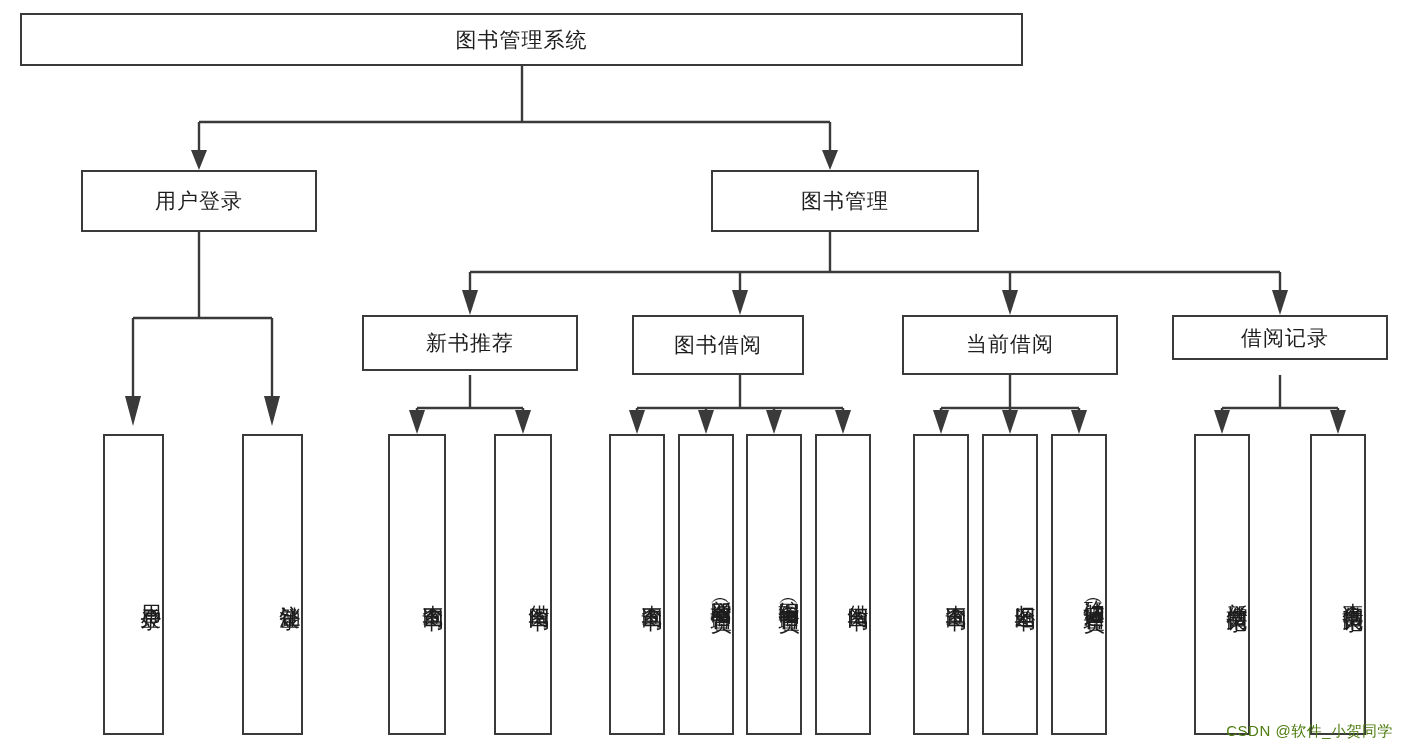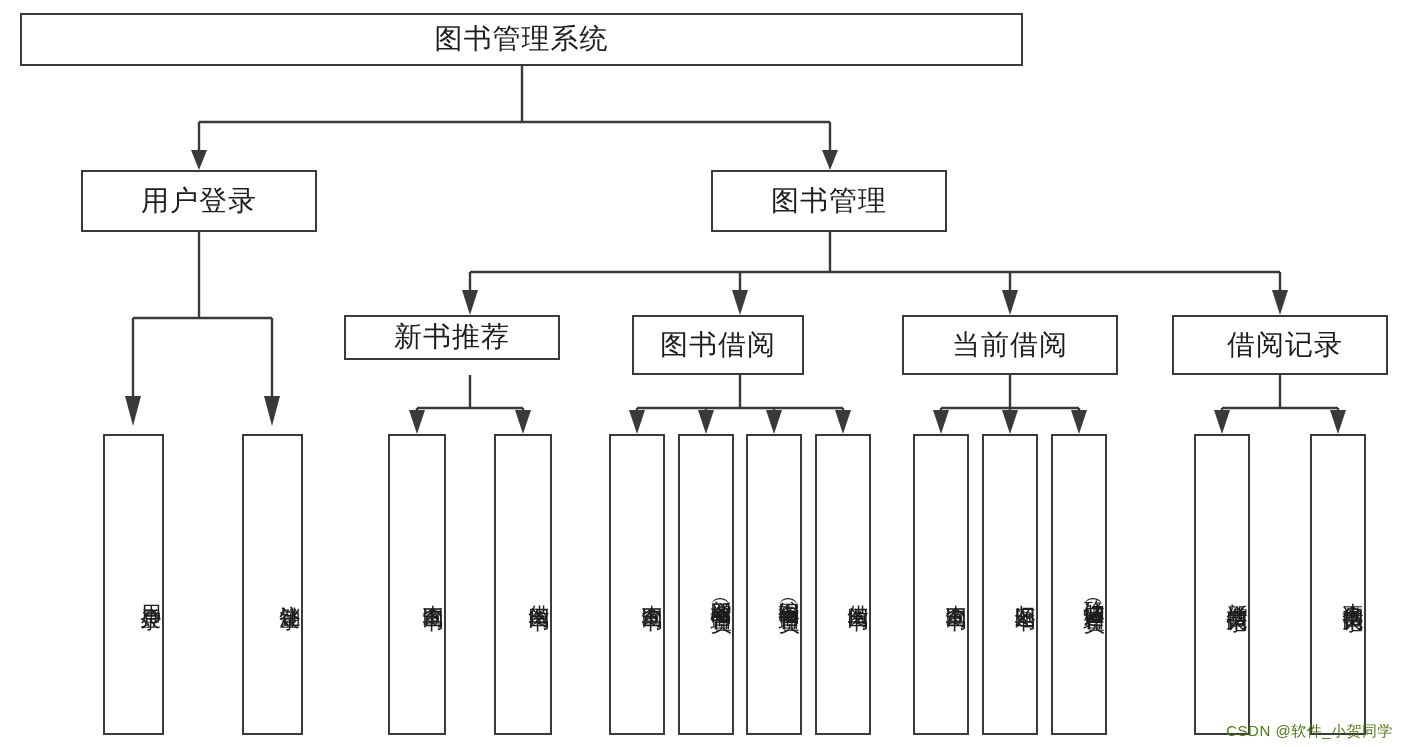--- a/index.html
+++ b/index.html
@@ -17,21 +17,21 @@
     position:absolute;
     box-sizing:border-box;
     background:#ffffff;
     border:2px solid #3a3a3a;
     display:flex;
     align-items:center;
     justify-content:center;
     color:#1d1d1d;
   }
   .node.horiz{
-    font-size:28px;
+    font-size:21px;
     letter-spacing:1px;
     line-height:1.1;
   }
   .node.vert{
     writing-mode:vertical-rl;
     text-orientation:upright;
     font-size:21px;
     letter-spacing:2px;
     padding-top:14px;
     align-items:flex-start;
@@ -127,34 +127,34 @@
     <polygon points="1330,410 1346,410 1338,434"></polygon>
   </svg>
 
   <div class="node horiz" style="left:20px;top:13px;width:1003px;height:53px;">
     <span>图书管理系统</span>
   </div>
 
   <div class="node horiz" style="left:81px;top:170px;width:236px;height:62px;">
     <span>用户登录</span>
   </div>
-  <div class="node horiz" style="left:711px;top:170px;width:236px;height:62px;">
+  <div class="node horiz" style="left:711px;top:170px;width:268px;height:62px;">
     <span>图书管理</span>
   </div>
 
-  <div class="node horiz" style="left:344px;top:315px;width:216px;height:45px;">
+  <div class="node horiz" style="left:362px;top:315px;width:216px;height:56px;">
     <span>新书推荐</span>
   </div>
   <div class="node horiz" style="left:632px;top:315px;width:172px;height:60px;">
     <span>图书借阅</span>
   </div>
   <div class="node horiz" style="left:902px;top:315px;width:216px;height:60px;font-family:Liberation Serif, serif;">
     <span>当前借阅</span>
   </div>
-  <div class="node horiz" style="left:1172px;top:315px;width:216px;height:60px;padding-left:10px;">
+  <div class="node horiz" style="left:1172px;top:315px;width:216px;height:45px;padding-left:10px;">
     <span>借阅记录</span>
   </div>
 
   <div class="node vert" style="left:103px;top:434px;width:61px;height:301px;">
     <span>用户登录</span>
   </div>
   <div class="node vert" style="left:242px;top:434px;width:61px;height:301px;">
     <span>注销登录</span>
   </div>
 

